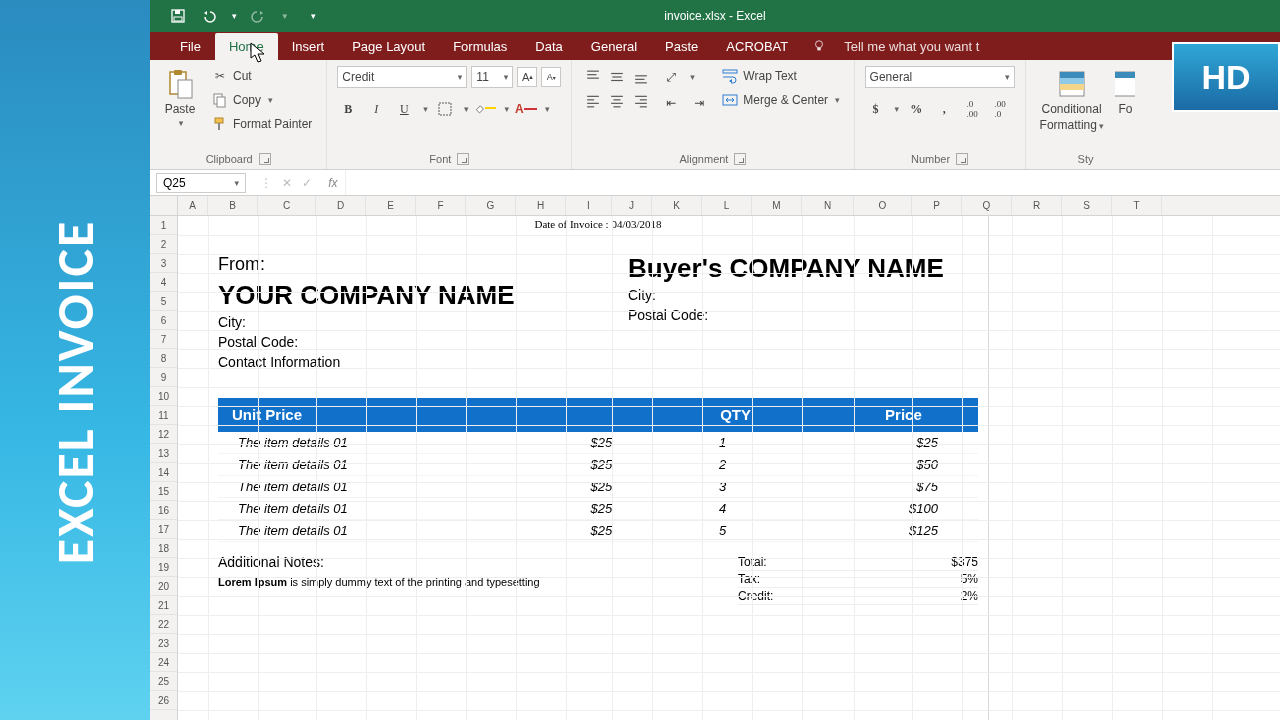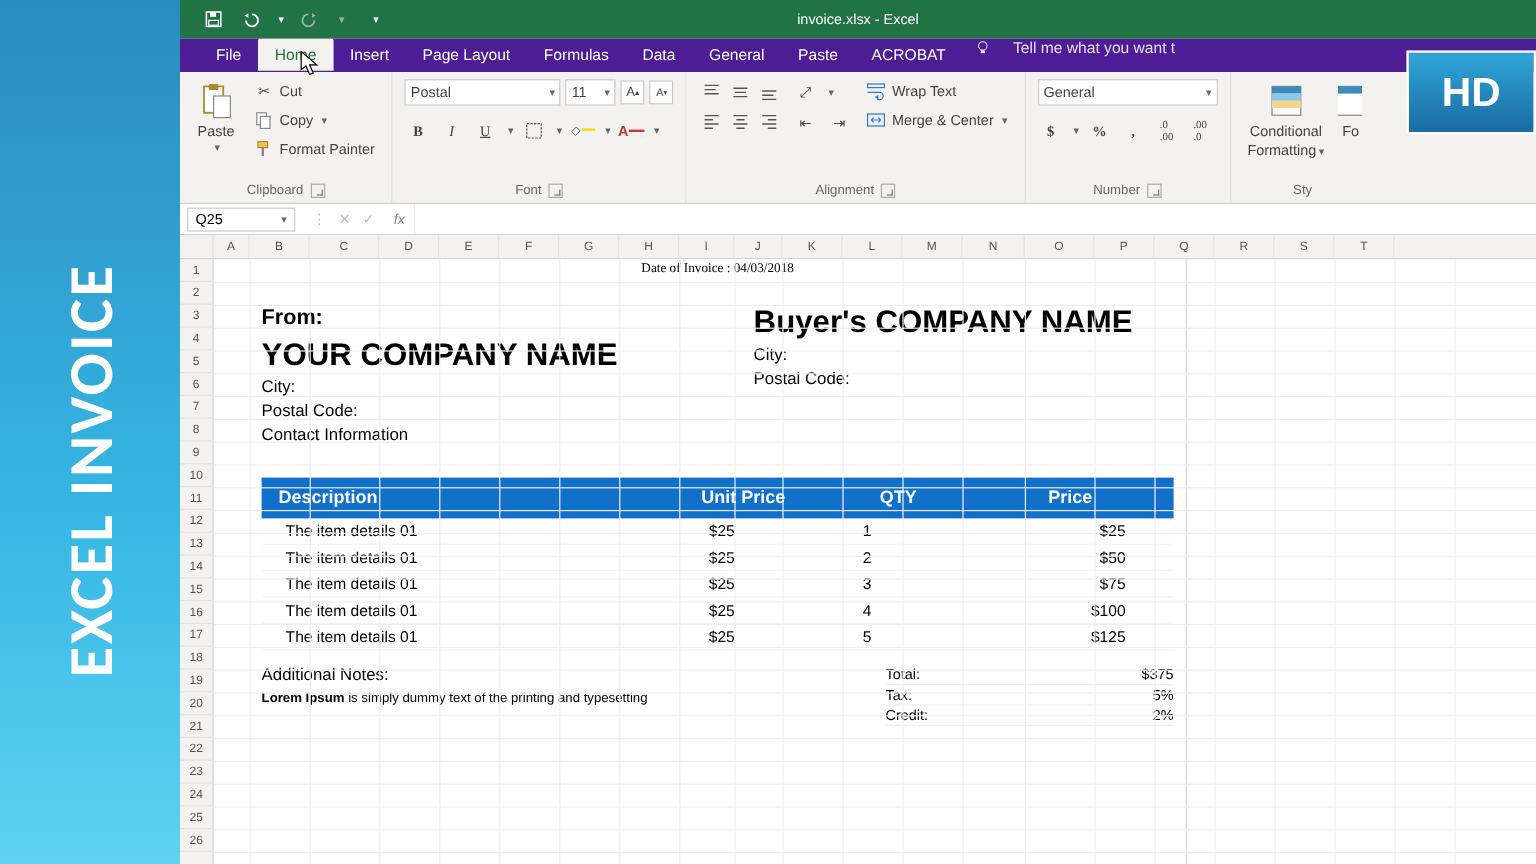--- a/index.html
+++ b/index.html
@@ -14,21 +14,21 @@
   
   .app { flex: 1; height: 720px; display: flex; flex-direction: column; background: #fff; position: relative; }
 
   
   .titlebar { height: 32px; background: #217346; display: flex; align-items: center; color: #fff; font-size: 12px; position: relative; }
   .qa { display: flex; align-items: center; gap: 14px; padding-left: 20px; }
   .qa svg { width: 16px; height: 16px; }
   .title-center { position: absolute; left: 50%; transform: translateX(-50%); font-size: 12px; }
 
   
-  .tabs { height: 28px; background: #4c1d95; display: flex; align-items: flex-start; padding-left: 16px; color: #fff; font-size: 13px; }
+  .tabs { height: 28px; background: #7f1d1d; display: flex; align-items: center; padding-left: 16px; color: #fff; font-size: 13px; }
   .tab { padding: 6px 14px 6px 14px; cursor: pointer; }
   .tab.active { background: #f3f2f1; color: #217346; border-radius: 2px 2px 0 0; }
   .tell { margin-left: 10px; opacity: .85; display:flex; align-items:center; gap:18px; }
   .bulb { width:14px; height:14px; }
 
   
   .ribbon { height: 110px; background: #f3f2f1; border-bottom: 1px solid #d0d0d0; display: flex; font-size: 12px; color:#444; overflow:hidden; }
   .group { border-right: 1px solid #e1e1e1; padding: 6px 10px 2px 10px; display: flex; flex-direction: column; justify-content: space-between; }
   .group-body { display:flex; gap:8px; align-items:flex-start; }
   .group-label { text-align:center; font-size:11px; color:#666; padding-bottom:2px; display:flex; justify-content:center; gap:6px; }
@@ -73,30 +73,30 @@
   .colhdrs { height:20px; display:flex; background:#f3f2f1; border-bottom:1px solid #d4d4d4; font-size:10px; color:#555; }
   .colhdrs div { border-right:1px solid #e3e3e3; display:flex; align-items:center; justify-content:center; }
   .cells { position:relative; height:calc(100% - 20px); }
   .gl-h { position:absolute; left:0; height:1px; background:#eee; }
   .gl-v { position:absolute; top:0; bottom:0; width:1px; background:#eee; }
   .doc { position:absolute; left:30px; top:0; width:780px; background:#fff; font-family:Calibri,Arial,sans-serif; }
   .inv-title { text-align:center; font-size:24px; font-weight:700; font-family:"Times New Roman",serif; margin-top:4px; }
   .inv-date { text-align:center; font-size:11px; font-family:"Times New Roman",serif; margin-top:2px; }
   .two { display:flex; gap:60px; margin-top:24px; padding:0 10px; }
   .two .c { flex:1; }
-  .lbl { font-size:18px; margin-bottom:6px;font-weight:bold; }
+  .lbl { font-size:18px; margin-bottom:6px; }
   .big-co { font-size:26px; font-weight:700; line-height:1.1; }
   .small { font-size:14px; margin-top:4px; }
   .tbl { margin:28px 10px 0 10px; }
   .thead { background:#1170c9; color:#fff; display:flex; font-size:15px; font-weight:600; height:34px; align-items:center; }
   .thead div:nth-child(1){ flex:2.2; padding-left:14px;}
   .thead div:nth-child(2){ flex:1; text-align:center;}
   .thead div:nth-child(3){ flex:0.8; text-align:center;}
   .thead div:nth-child(4){ flex:1.2; text-align:center;}
-  .trow { display:flex; font-size:13px; height:22px; align-items:center; border-bottom:1px solid #f4f4f4; }
+  .trow { display:flex; font-size:13px; height:22px; align-items:center; border-bottom:1px solid #f4f4f4;font-style:italic; }
   .trow div:nth-child(1){ flex:2.2; padding-left:20px;}
   .trow div:nth-child(2){ flex:1; text-align:center;}
   .trow div:nth-child(3){ flex:0.8; text-align:center;}
   .trow div:nth-child(4){ flex:1.2; text-align:right; padding-right:40px;}
   .notes-row { display:flex; margin:12px 10px 0 10px; gap:40px; font-size:12px; }
   .notes-row .n { flex:2; }
   .notes-row .tot { flex:1; font-size:12px; }
   .tot .line { display:flex; justify-content:space-between; border-bottom:1px solid #eee; padding:1px 0;}
   .notes-title { font-weight:400; font-size:14px; margin-bottom:6px; }
   .lorem { font-size:11px; }
@@ -204,21 +204,21 @@
       <div class="group-label">
           <span>Clipboard</span>
           <span class="dlg"></span>
         </div>
     </div>
 
     <div class="group">
       <div class="col">
         <div class="font-row">
           <div class="combo font">
-              <span>Postal</span>
+              <span>Credit</span>
               <span class="caret" style="margin-left:auto">▾</span>
             </div>
           <div class="combo size">
               <span>11</span>
               <span class="caret" style="margin-left:auto">▾</span>
             </div>
           <div class="mini">A<sup style="font-size:7px">▴</sup></div>
           <div class="mini" style="font-size:9px">A<sup style="font-size:6px">▾</sup></div>
         </div>
         <div class="fmt-row">
@@ -477,21 +477,20 @@
               <div class="small">Contact Information</div>
             </div>
             <div class="c">
               <div class="big-co">Buyer's COMPANY NAME</div>
               <div class="small">City:</div>
               <div class="small">Postal Code:</div>
             </div>
           </div>
           <div class="tbl">
             <div class="thead">
-              <div>Description</div>
               <div>Unit Price</div>
               <div>QTY</div>
               <div>Price</div>
             </div>
             <div id="tbody">
                 <div class="trow">
                   <div>The item details 01</div>
                   <div>$25</div>
                   <div>1</div>
                   <div>$25</div>

